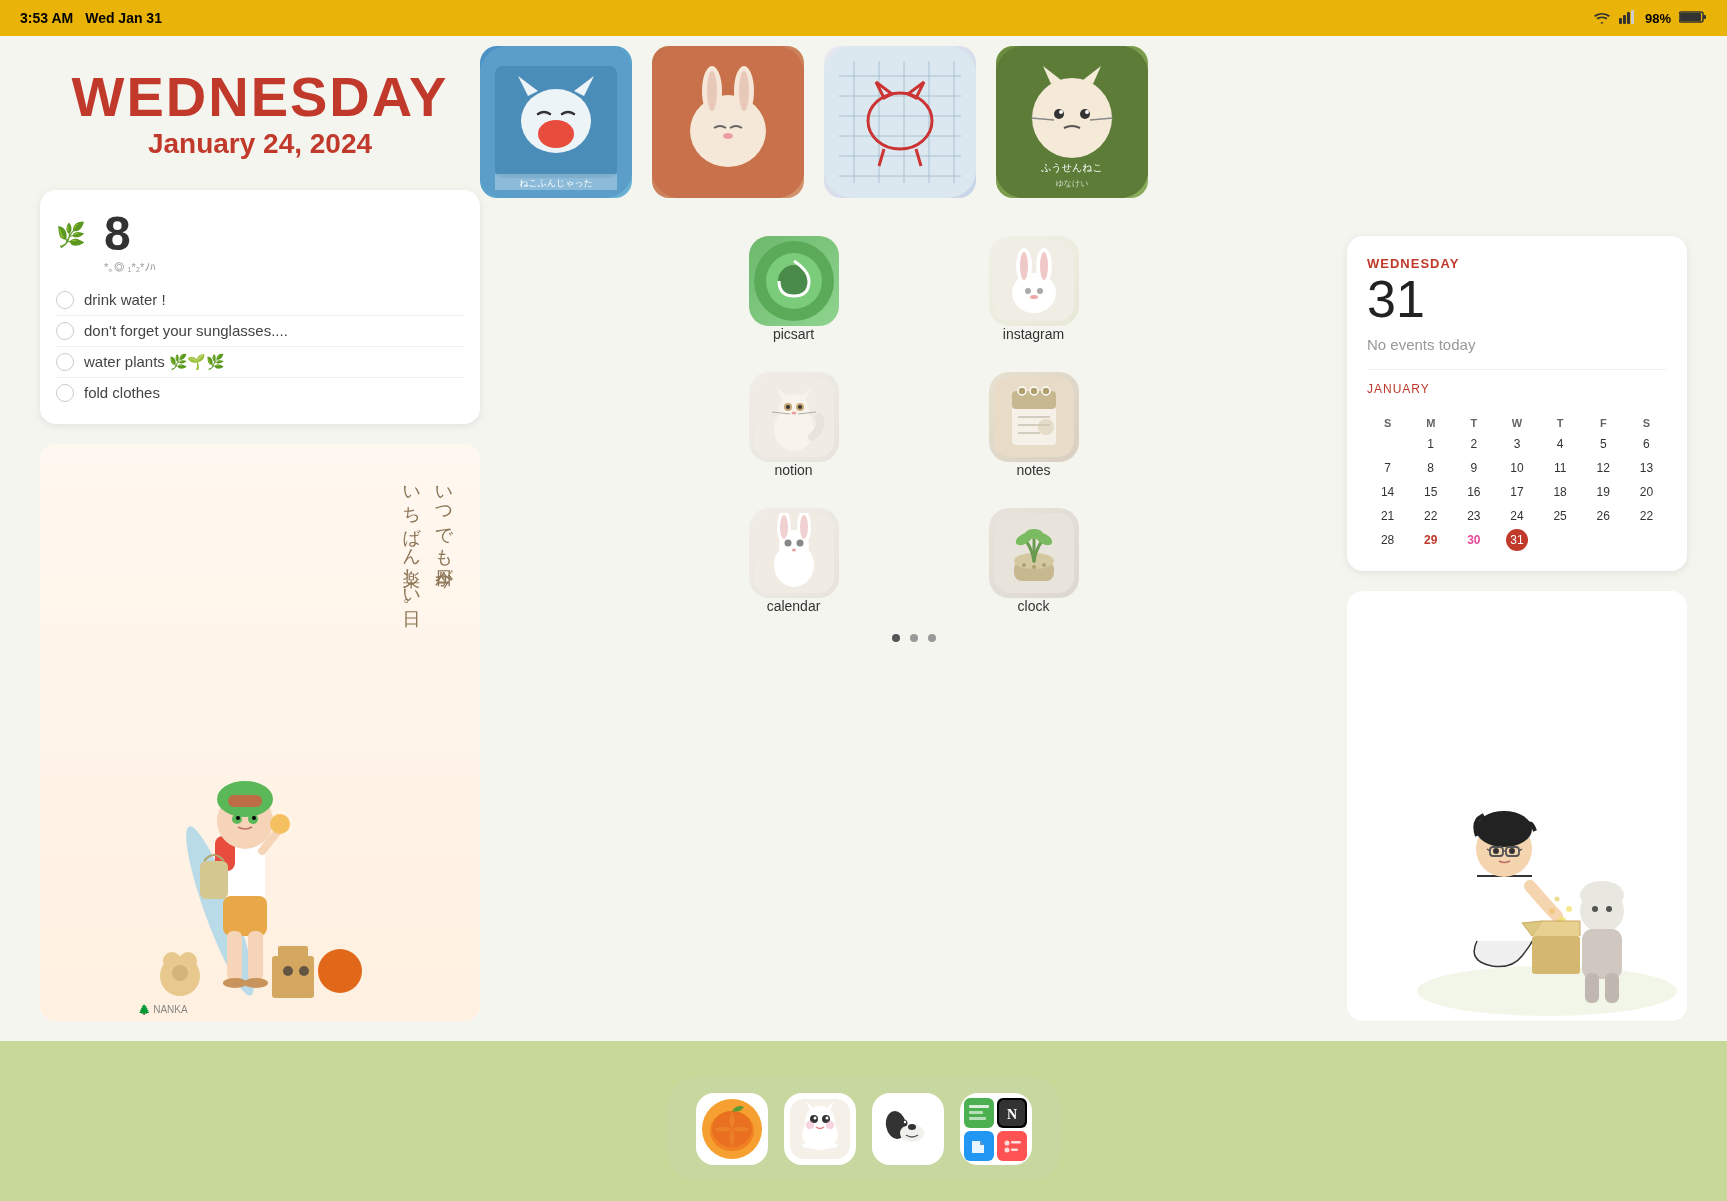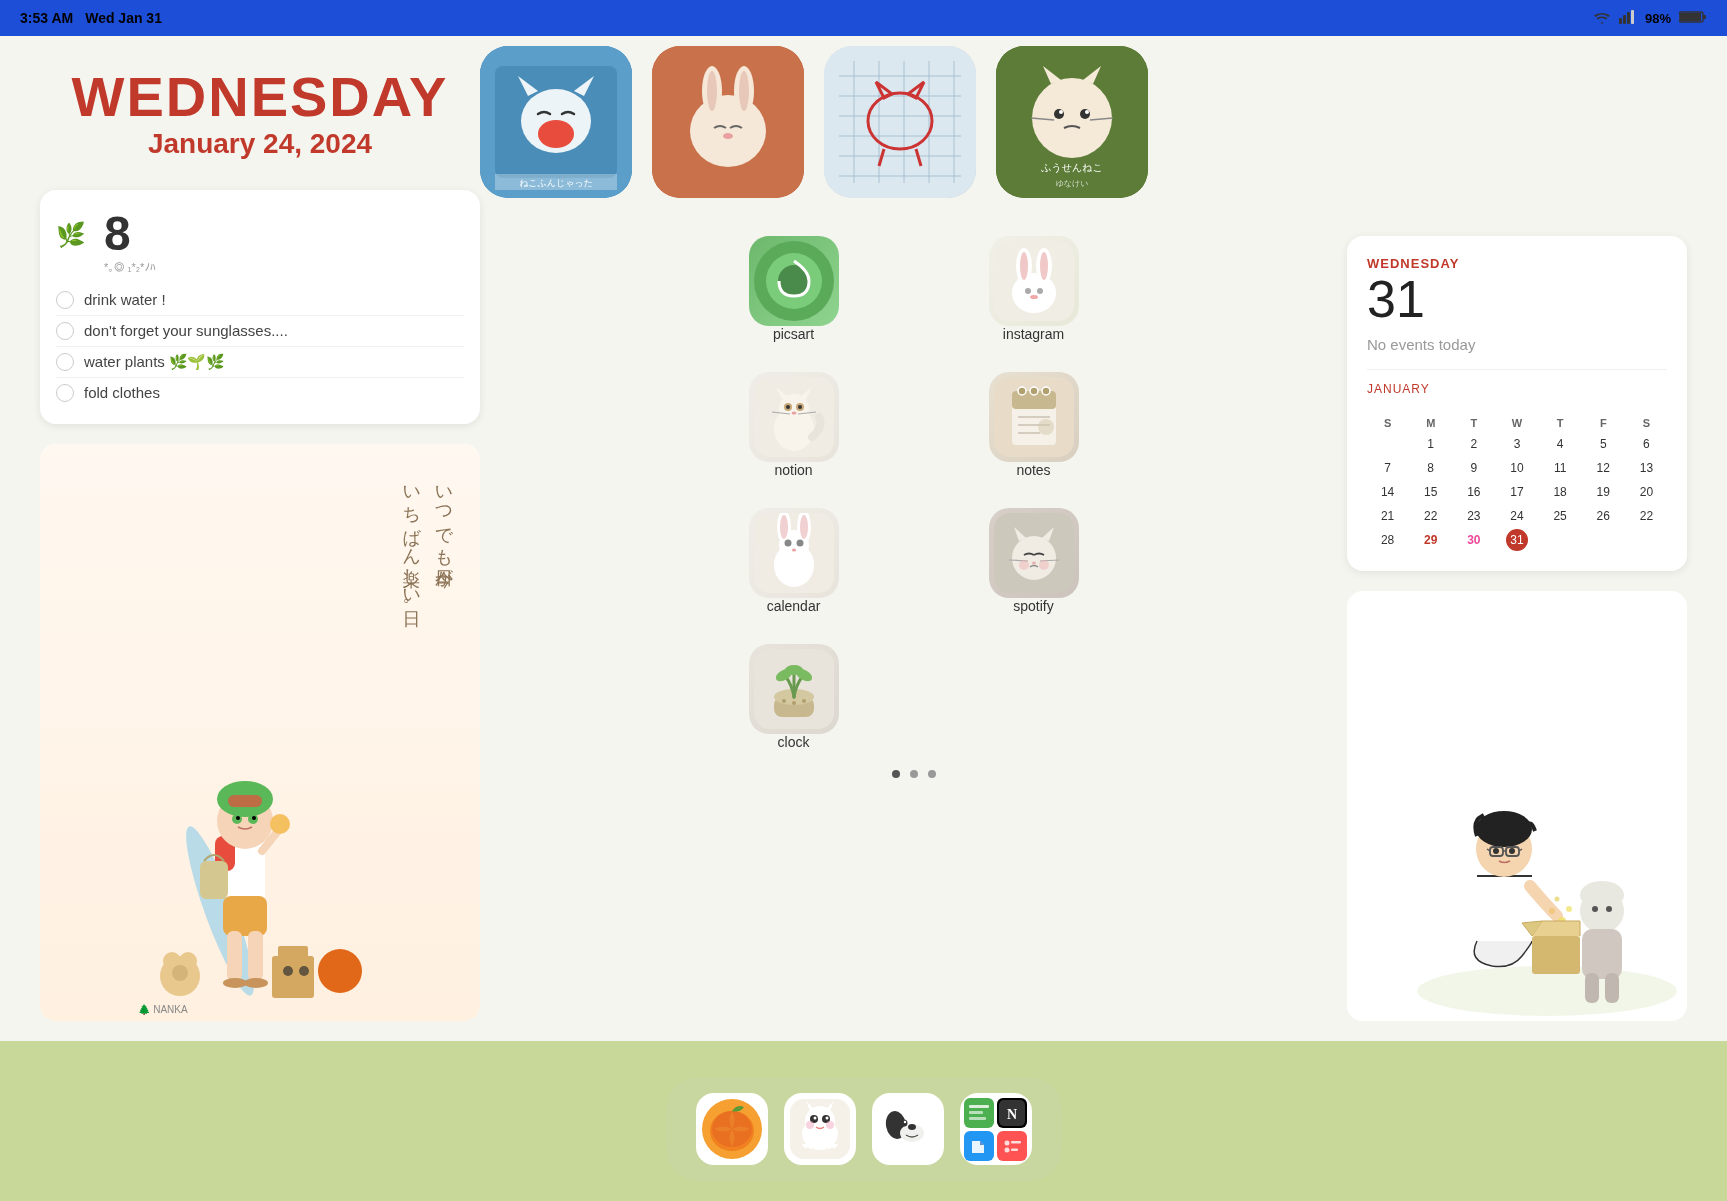--- a/index.html
+++ b/index.html
@@ -10,21 +10,21 @@
       font-family: -apple-system, 'Helvetica Neue', Arial, sans-serif;
       overflow: hidden;
       position: relative;
     }
 
     
     .status-bar {
       position: absolute;
       top: 0; left: 0; right: 0;
       height: 36px;
-      background: #1d4ed8;
+      background: #eab308;
       display: flex;
       align-items: center;
       padding: 0 20px;
       font-size: 14px;
       font-weight: 600;
       z-index: 100;
       text-align: center;
     }
     .status-time { font-size: 14px; font-weight: 600; }
     .status-date { margin-left: 12px; font-size: 14px; }
@@ -74,21 +74,21 @@
       left: 480px;
       right: 30px;
       display: flex;
       gap: 20px;
       padding: 10px 0;
       justify-content: flex-start;
     }
     .top-app-icon {
       width: 152px;
       height: 152px;
-      border-radius: 28px;
+      border-radius: 17px;
       overflow: hidden;
       flex-shrink: 0;
     }
     .top-app-icon .icon-placeholder {
       width: 100%;
       height: 100%;
       display: flex;
       align-items: center;
       justify-content: center;
       font-size: 48px;
@@ -704,46 +704,20 @@
 
             <circle cx="34" cy="30" r="3.5" fill="#888"></circle>
             <circle cx="46" cy="30" r="3.5" fill="#888"></circle>
 
             <ellipse cx="40" cy="37" rx="2" ry="1.5" fill="#e8a0a0"></ellipse>
           </svg>
         </div>
         <span class="app-label">calendar</span>
       </div>
 
-      <div class="app-item">
-        <div class="app-icon-wrap spotify-bg">
-          <svg width="80" height="80" viewBox="0 0 80 80">
-            <rect width="80" height="80" rx="16" fill="#ccc8bc"></rect>
-
-            <circle cx="40" cy="45" r="22" fill="#f0ece4"></circle>
-
-            <polygon points="25,28 20,14 32,25" fill="#f0ece4"></polygon>
-            <polygon points="55,28 60,14 48,25" fill="#f0ece4"></polygon>
-
-            <path d="M30 42 Q35 39 40 42" stroke="#444" stroke-width="2" fill="none"></path>
-            <path d="M40 42 Q45 39 50 42" stroke="#444" stroke-width="2" fill="none"></path>
-
-            <line x1="15" y1="47" x2="34" y2="48" stroke="#aaa" stroke-width="1.2"></line>
-            <line x1="46" y1="48" x2="65" y2="47" stroke="#aaa" stroke-width="1.2"></line>
-
-            <path d="M36 54 Q40 51 44 54" stroke="#888" stroke-width="1.5" fill="none"></path>
-
-            <ellipse cx="40" cy="50" rx="2" ry="1.5" fill="#e8b0b0"></ellipse>
-
-            <circle cx="30" cy="52" r="5" fill="#f0a8a8" opacity="0.4"></circle>
-            <circle cx="50" cy="52" r="5" fill="#f0a8a8" opacity="0.4"></circle>
-          </svg>
-        </div>
-        <span class="app-label">spotify</span>
-      </div>
 
       <div class="app-item">
         <div class="app-icon-wrap clock-bg">
           <svg width="80" height="80" viewBox="0 0 80 80">
             <rect width="80" height="80" rx="16" fill="#e8e4dc"></rect>
 
             <rect x="20" y="48" width="40" height="20" rx="8" fill="#c8b890"></rect>
             <ellipse cx="40" cy="48" rx="20" ry="8" fill="#d4c8a0"></ellipse>
 
             <path d="M40 48 Q38 36 32 28" stroke="#6a9a50" stroke-width="3" fill="none" stroke-linecap="round"></path>

